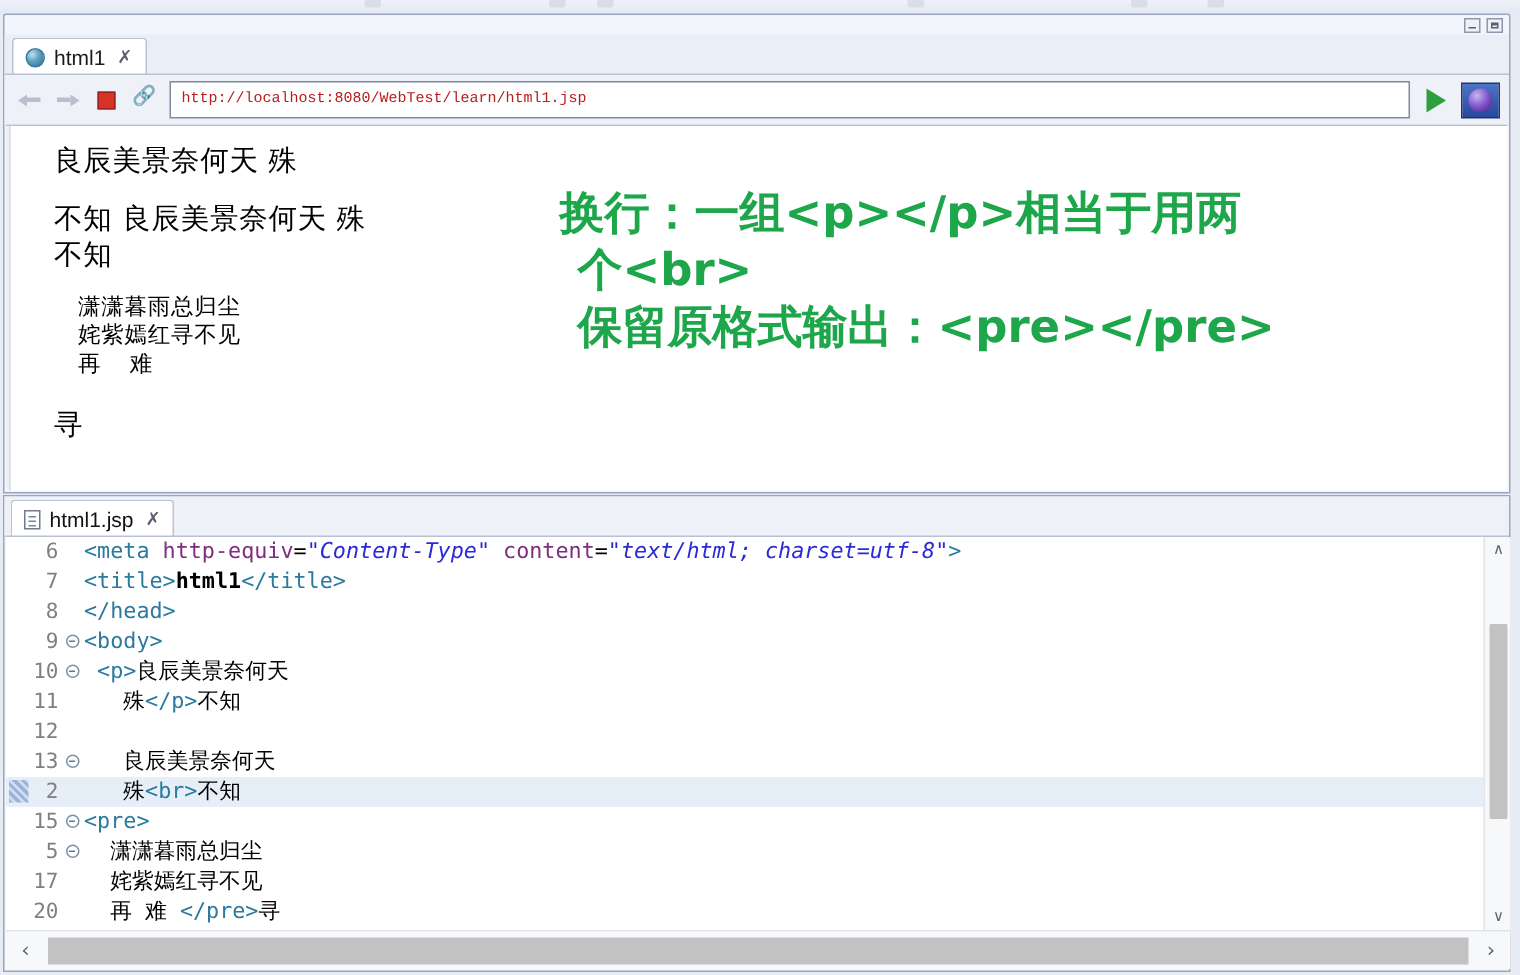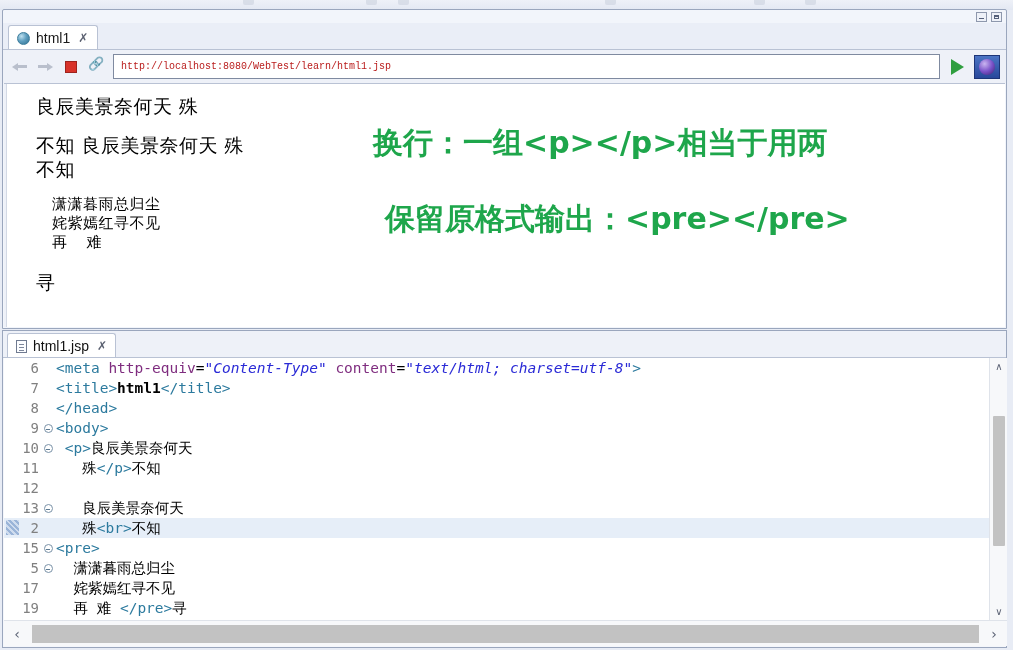--- a/index.html
+++ b/index.html
@@ -393,20 +393,21 @@
         <div class="p-line cn-block" style="left:16px; top:49px;">不知 良辰美景奈何天 殊</div>
         <div class="p-line cn-block" style="left:16px; top:73px;">不知</div>
 
         <div class="pre-line" style="left:48px; top:111px;">潇潇暮雨总归尘</div>
         <div class="pre-line" style="left:48px; top:130px;">姹紫嫣红寻不见</div>
         <div class="pre-line" style="left:48px; top:149px;">再  难</div>
 
         <div class="p-line cn-block" style="left:16px; top:186px;">寻</div>
 
         <div class="annot" style="left:369px; top:40px;">换行：一组&lt;p&gt;&lt;/p&gt;相当于用两</div>
+        <div class="annot" style="left:381px; top:78px;">个&lt;br&gt;</div>
         <div class="annot" style="left:381px; top:116px;">保留原格式输出：&lt;pre&gt;&lt;/pre&gt;</div>
       </div>
     </div>
   </div>
 
   <div class="editor-window">
 
     <div class="etabrow">
       <div class="etab">
         <span class="doc-ico"></span>
@@ -422,21 +423,21 @@
           <div class="code-line"><span class="ln">8</span><span class="fold"></span><span class="ctext"><span class="t-tag">&lt;/head&gt;</span></span></div>
           <div class="code-line"><span class="ln">9</span><span class="fold"><span class="minus"></span></span><span class="ctext"><span class="t-tag">&lt;body&gt;</span></span></div>
           <div class="code-line"><span class="ln">10</span><span class="fold"><span class="minus"></span></span><span class="ctext"><span class="t-tag"> &lt;p&gt;</span><span class="t-txt">良辰美景奈何天</span></span></div>
           <div class="code-line"><span class="ln">11</span><span class="fold"></span><span class="ctext"><span class="t-txt">   殊</span><span class="t-tag">&lt;/p&gt;</span><span class="t-txt">不知</span></span></div>
           <div class="code-line"><span class="ln">12</span><span class="fold"></span><span class="ctext"></span></div>
           <div class="code-line"><span class="ln">13</span><span class="fold"><span class="minus"></span></span><span class="ctext"><span class="t-txt">   良辰美景奈何天</span></span></div>
           <div class="code-line hl"><span class="marker"></span><span class="ln">2</span><span class="fold"></span><span class="ctext"><span class="t-txt">   殊</span><span class="t-tag">&lt;br&gt;</span><span class="t-txt">不知</span></span></div>
           <div class="code-line"><span class="ln">15</span><span class="fold"><span class="minus"></span></span><span class="ctext"><span class="t-tag">&lt;pre&gt;</span></span></div>
           <div class="code-line"><span class="ln">5</span><span class="fold"><span class="minus"></span></span><span class="ctext"><span class="t-txt">  潇潇暮雨总归尘</span></span></div>
           <div class="code-line"><span class="ln">17</span><span class="fold"></span><span class="ctext"><span class="t-txt">  姹紫嫣红寻不见</span></span></div>
-          <div class="code-line"><span class="ln">19</span><span class="fold"></span><span class="ctext"><span class="t-txt">  再 难 </span><span class="t-tag">&lt;/pre&gt;</span><span class="t-txt">寻</span></span></div>
+          <div class="code-line"><span class="ln">20</span><span class="fold"></span><span class="ctext"><span class="t-txt">  再 难 </span><span class="t-tag">&lt;/pre&gt;</span><span class="t-txt">寻</span></span></div>
         </div>
 
       <div class="vscroll">
         <div class="vs-arrow up">∧</div>
         <div class="vs-thumb"></div>
         <div class="vs-arrow dn">∨</div>
       </div>
     </div>
 
     <div class="hscroll">

